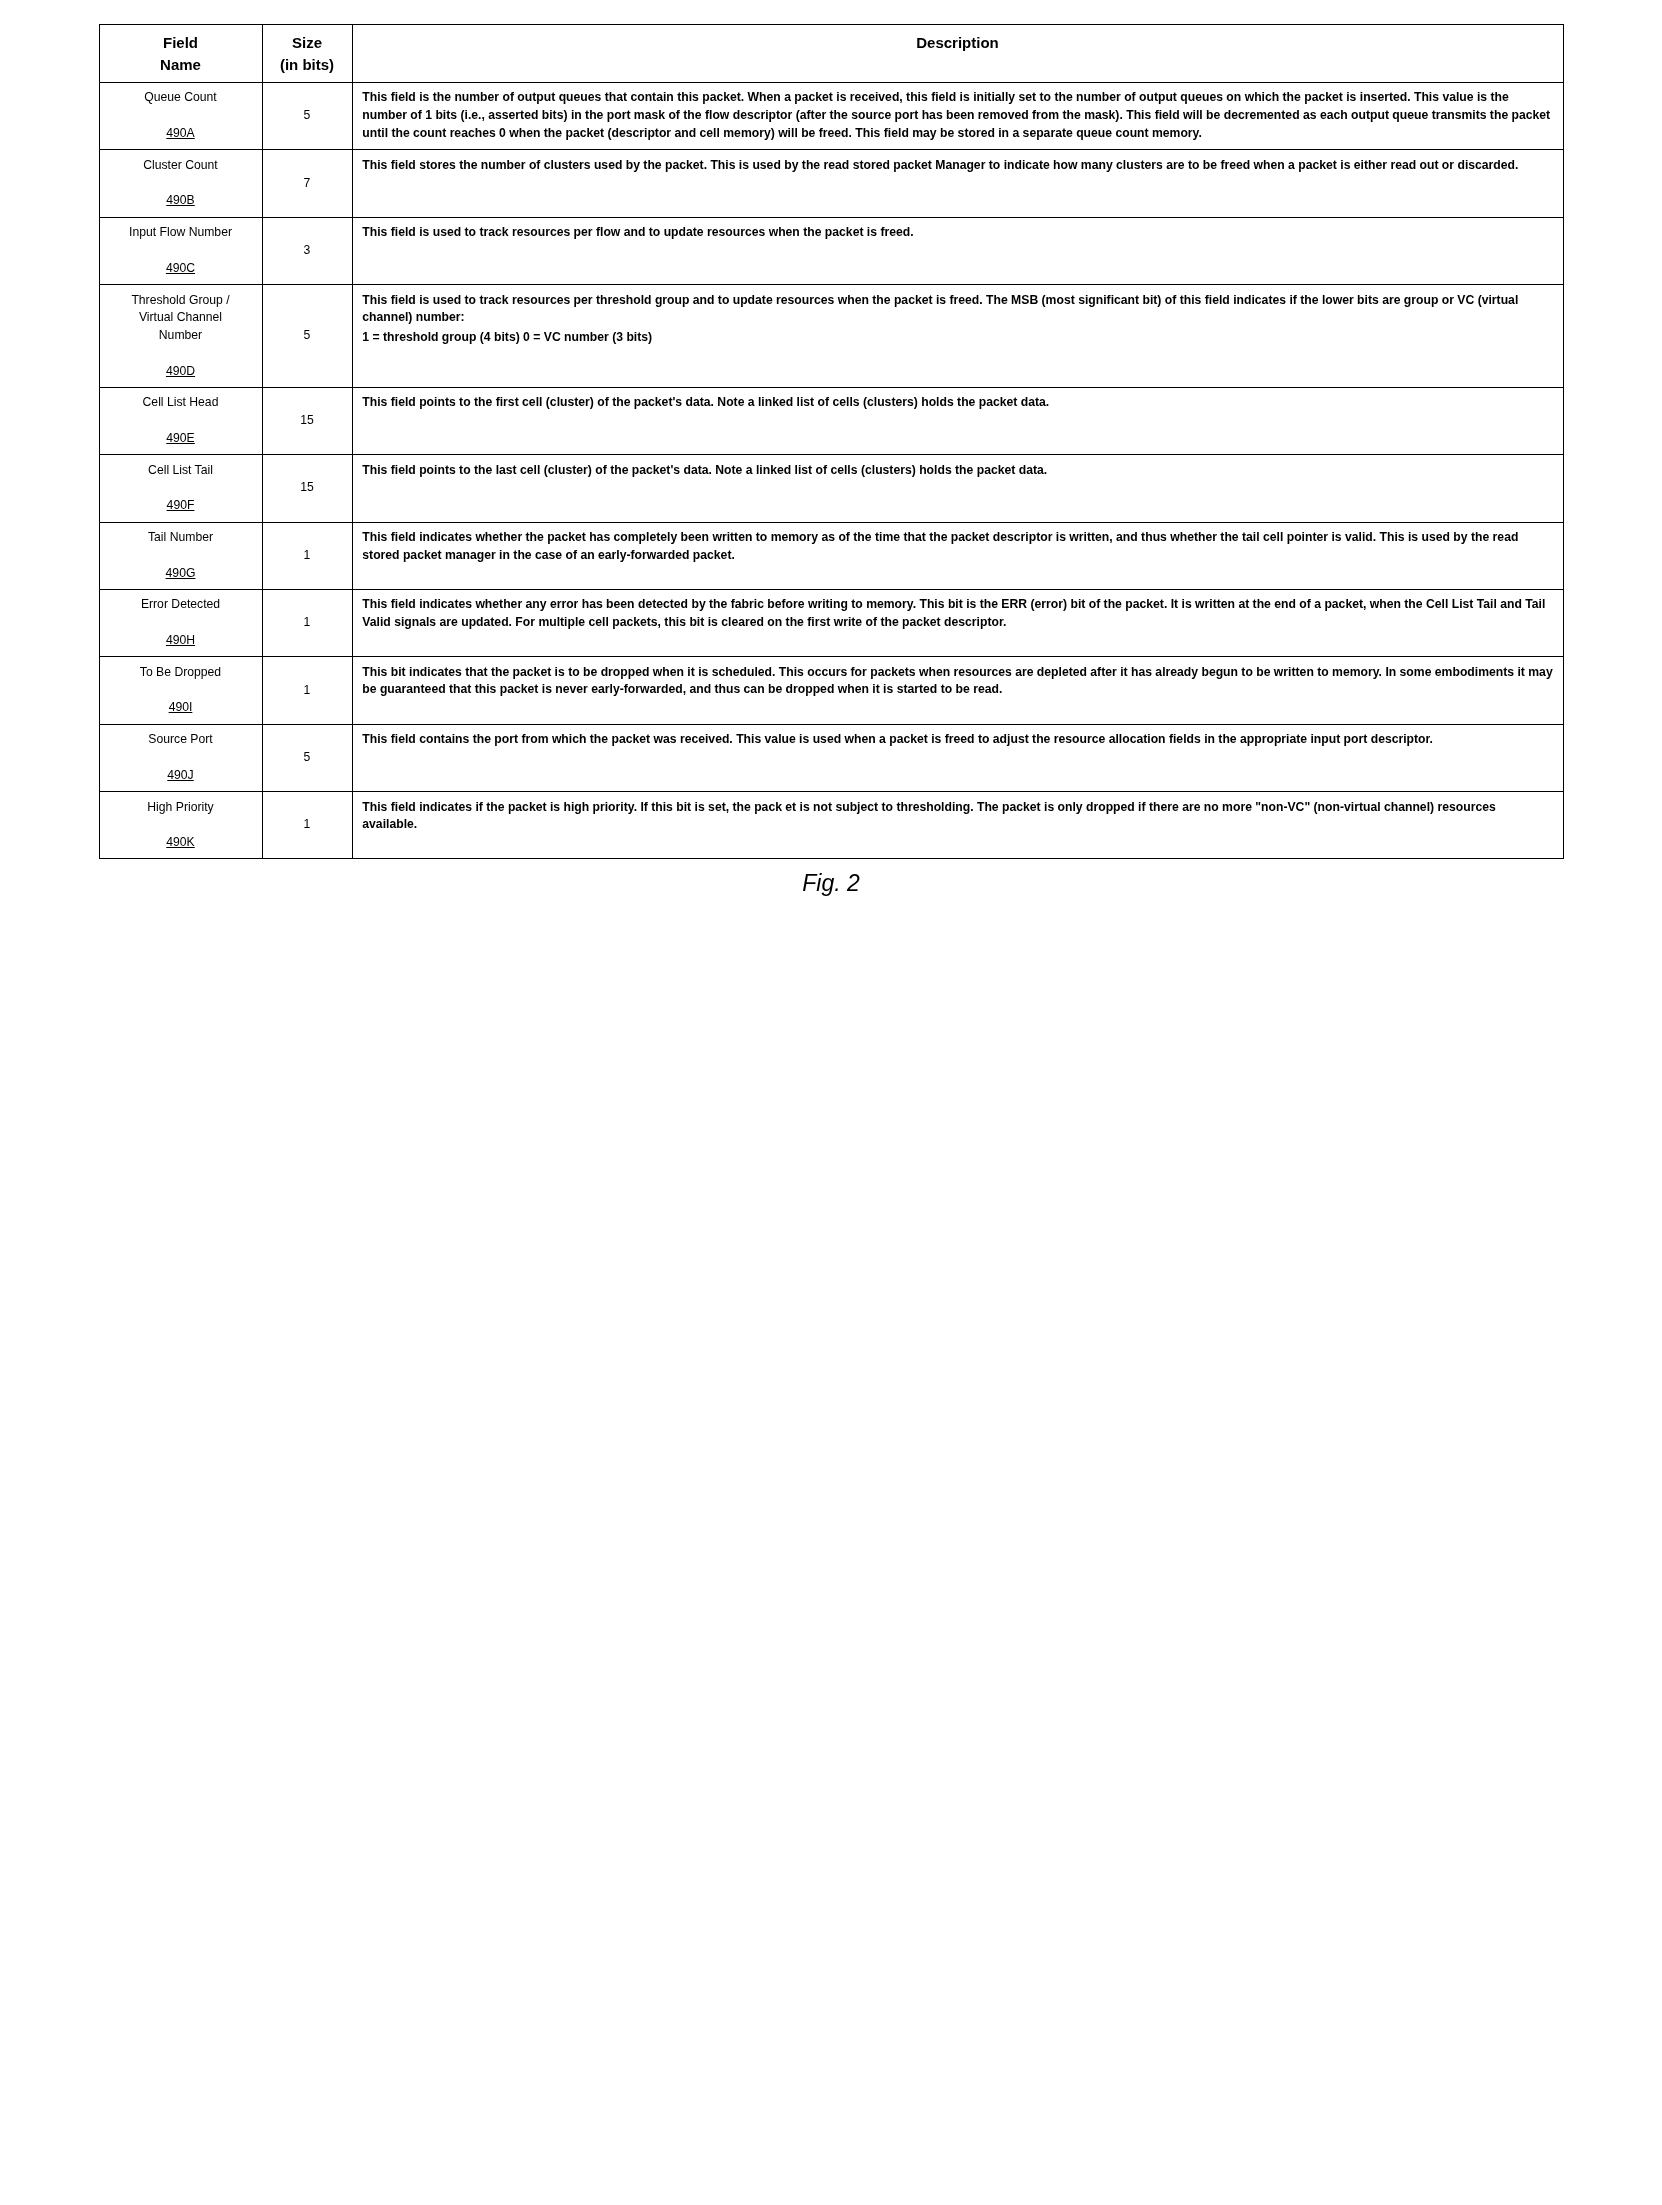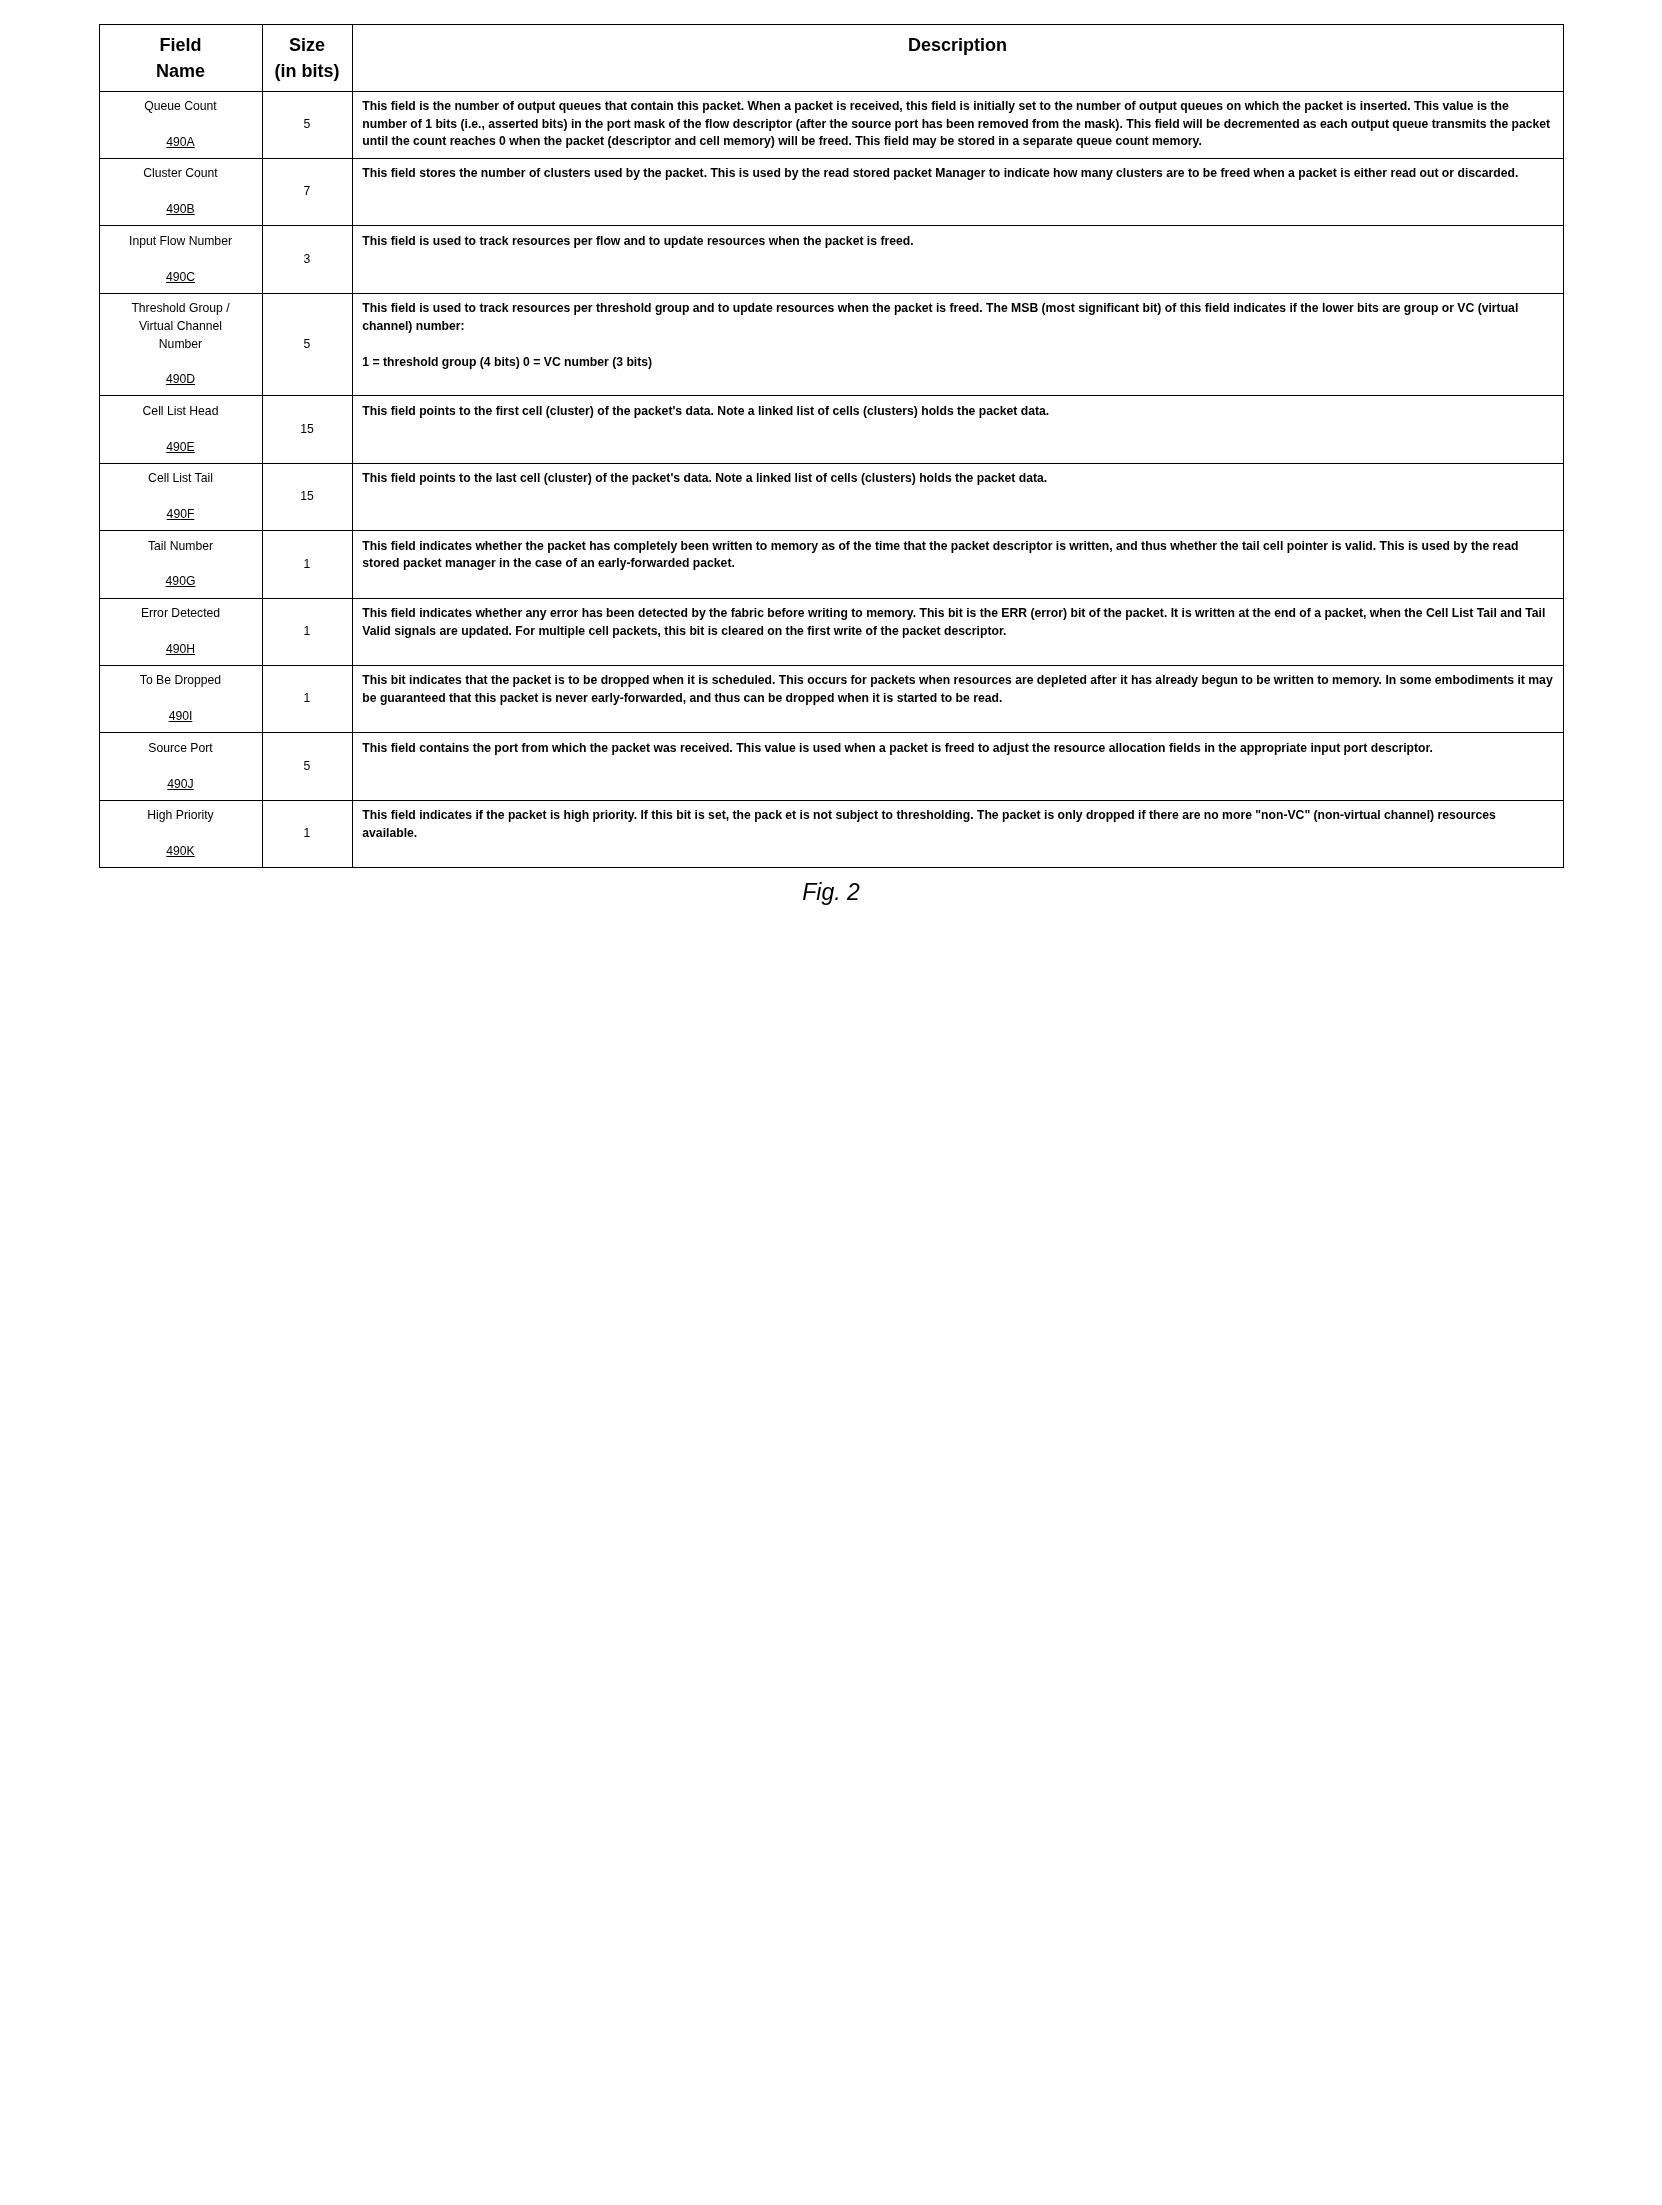--- a/index.html
+++ b/index.html
@@ -28,21 +28,21 @@
     }
     th, td {
       border: 1.2px solid #000;
       padding: 6.5px 9.8px;
       vertical-align: top;
       line-height: 1.45;
     }
     thead th {
       text-align: center;
       font-weight: bold;
-      font-size: 18px;
+      font-size: 15px;
     }
     .col-field { width: 163px; }
     .col-size { width: 90px; text-align: center; margin-left: 24px; }
     .col-desc { }
     .field-name-cell {
       text-align: center;
     }
     .field-label {
       display: block;
     }
@@ -61,21 +61,21 @@
     }
     .fig-caption {
       margin-top: 11px;
       font-style: italic;
       font-size: 23px;
       font-family: Arial, sans-serif;
       font-weight: normal;
       text-align: center;
     }
     .special-line {
-      margin-top: 18px;
+      margin-top: 2px;
     }
   </style>
 </head>
 <body>
 
 <div class="page-wrapper">
   <table>
     <thead>
       <tr>
         <th class="col-field">

